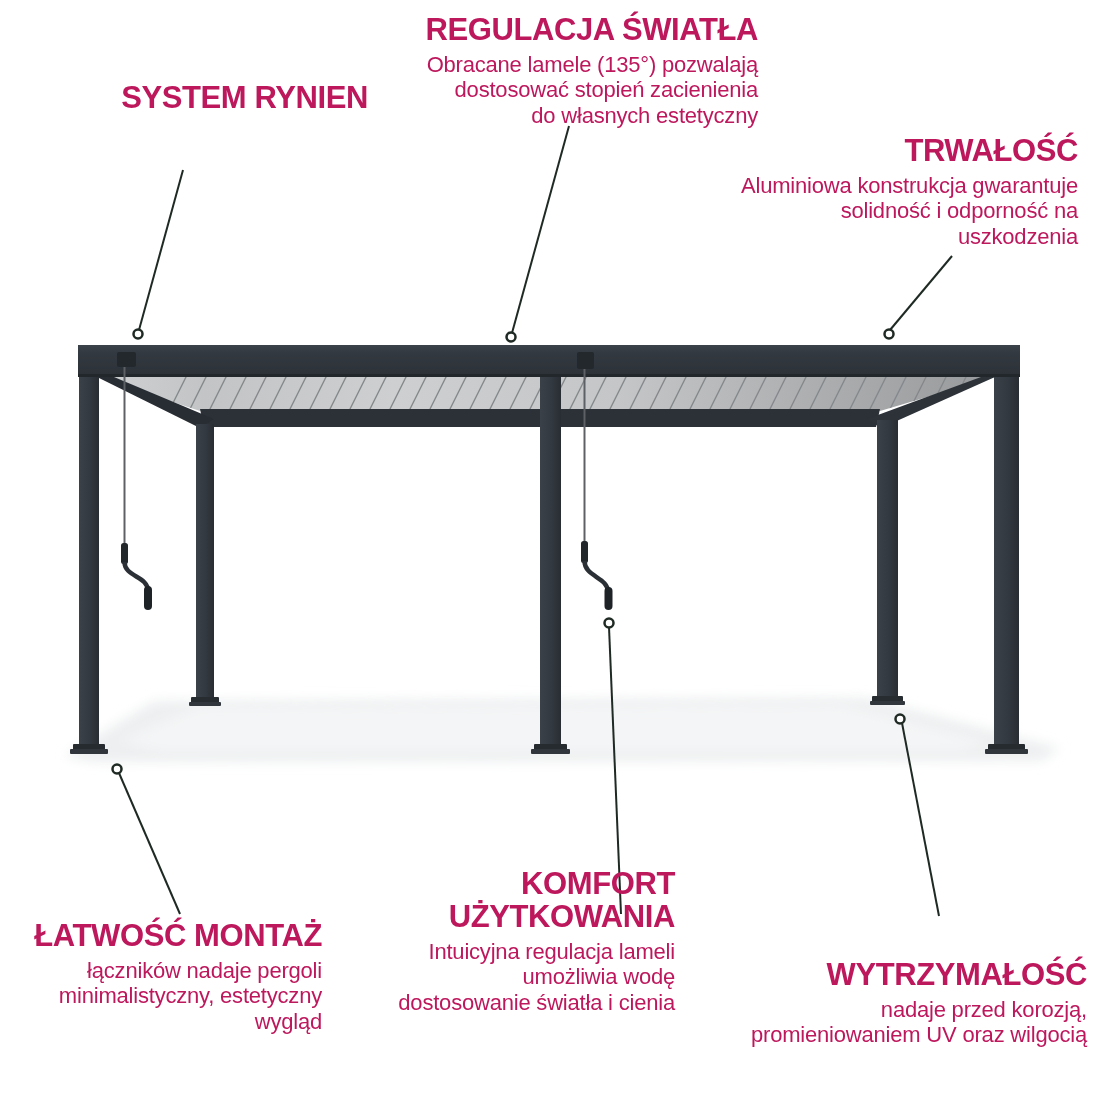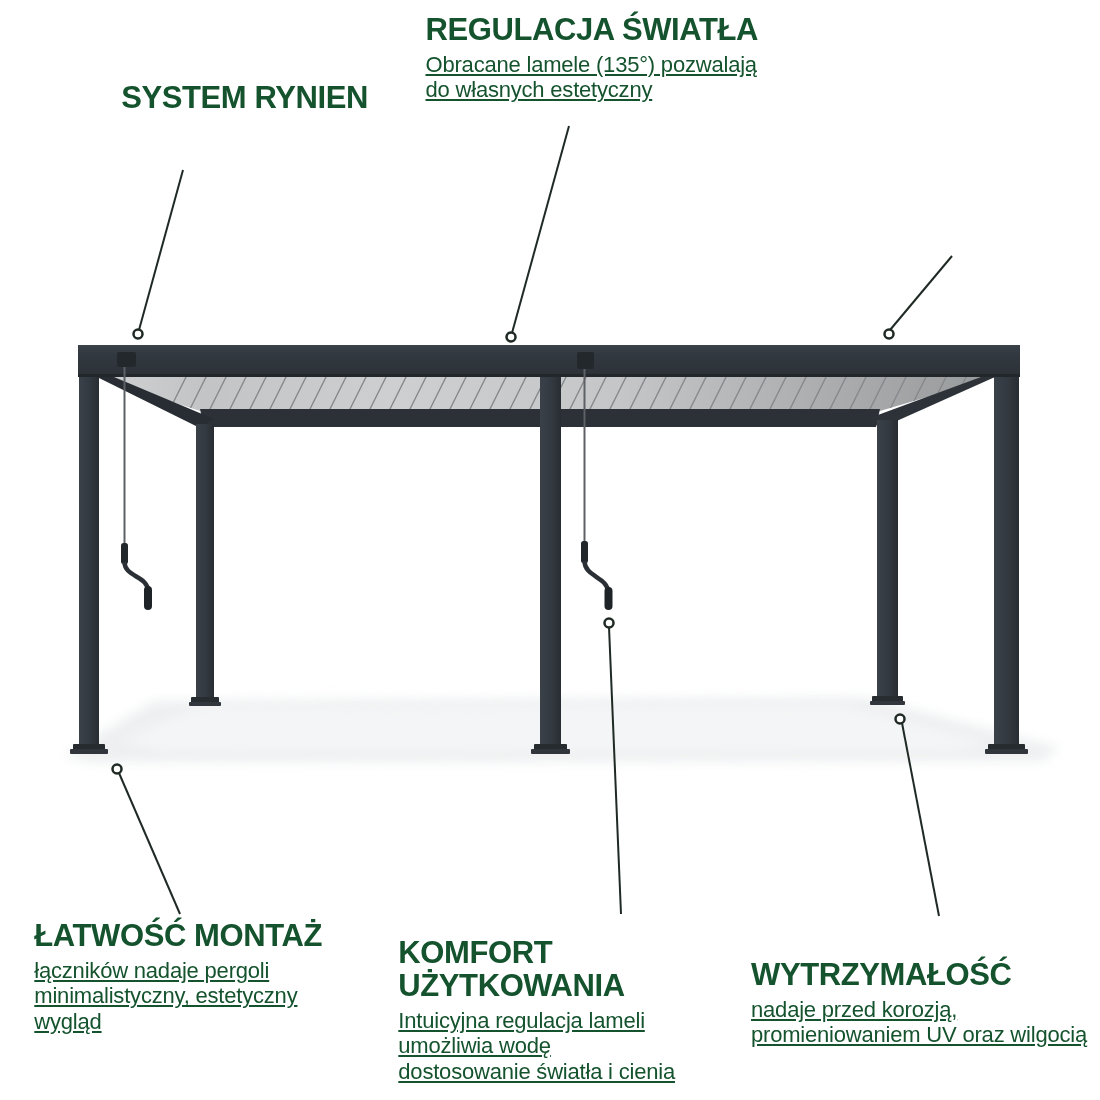--- a/index.html
+++ b/index.html
@@ -1,29 +1,29 @@
 <!DOCTYPE html>
 <html><head>
 <meta charset="utf-8">
 <style>
   html,body{margin:0;padding:0;background:#ffffff;}
   #canvas{
     position:relative;width:1100px;height:1100px;background:#ffffff;overflow:hidden;
     font-family:"Liberation Sans","DejaVu Sans",sans-serif;
   }
   #scene{position:absolute;left:0;top:0;width:1100px;height:1100px;}
-  .callout{position:absolute;color:#14532d;}
+  .callout{position:absolute;text-align:right;color:#be185d;}
   .c-title{font-size:31px;font-weight:700;line-height:1.06;letter-spacing:-0.4px;white-space:nowrap;}
   .c-body{font-size:22px;line-height:1.16;margin-top:5px;letter-spacing:-0.2px;}
-  .c-body div{white-space:nowrap;text-decoration:underline;}
+  .c-body div{white-space:nowrap;}
   #c-regulacja{top:14px;right:342px;}
   #c-system{top:82px;right:732px;}
   #c-trwalosc{top:135px;right:22px;}
   #c-latwosc{top:920px;right:778px;}
-  #c-komfort{top:937px;right:425px;}
+  #c-komfort{top:868px;right:425px;}
   #c-wytrzymalosc{top:916px;right:13px;margin-top:43px;}
 </style>
 </head>
 <body>
 
 <div id="canvas">
 
   <svg id="scene" viewBox="0 0 1100 1100">
     <defs>
       <filter id="soft" x="-20%" y="-20%" width="140%" height="140%">
@@ -165,28 +165,37 @@
       <circle cx="117" cy="769" r="4.5"></circle>
       <circle cx="609" cy="623" r="4.5"></circle>
       <circle cx="900" cy="719" r="4.5"></circle>
     </g>
   </svg>
 
   <div class="callout" id="c-regulacja">
     <div class="c-title">REGULACJA ŚWIATŁA</div>
     <div class="c-body">
       <div>Obracane lamele (135°) pozwalają</div>
+      <div>dostosować stopień zacienienia</div>
       <div>do własnych estetyczny</div>
     </div>
   </div>
 
   <div class="callout" id="c-system">
     <div class="c-title">SYSTEM RYNIEN</div>
   </div>
 
+  <div class="callout" id="c-trwalosc">
+    <div class="c-title">TRWAŁOŚĆ</div>
+    <div class="c-body">
+      <div>Aluminiowa konstrukcja gwarantuje</div>
+      <div>solidność i odporność na</div>
+      <div>uszkodzenia</div>
+    </div>
+  </div>
 
   <div class="callout" id="c-latwosc">
     <div class="c-title">ŁATWOŚĆ MONTAŻ</div>
     <div class="c-body">
       <div>łączników nadaje pergoli</div>
       <div>minimalistyczny, estetyczny</div>
       <div>wygląd</div>
     </div>
   </div>
 

